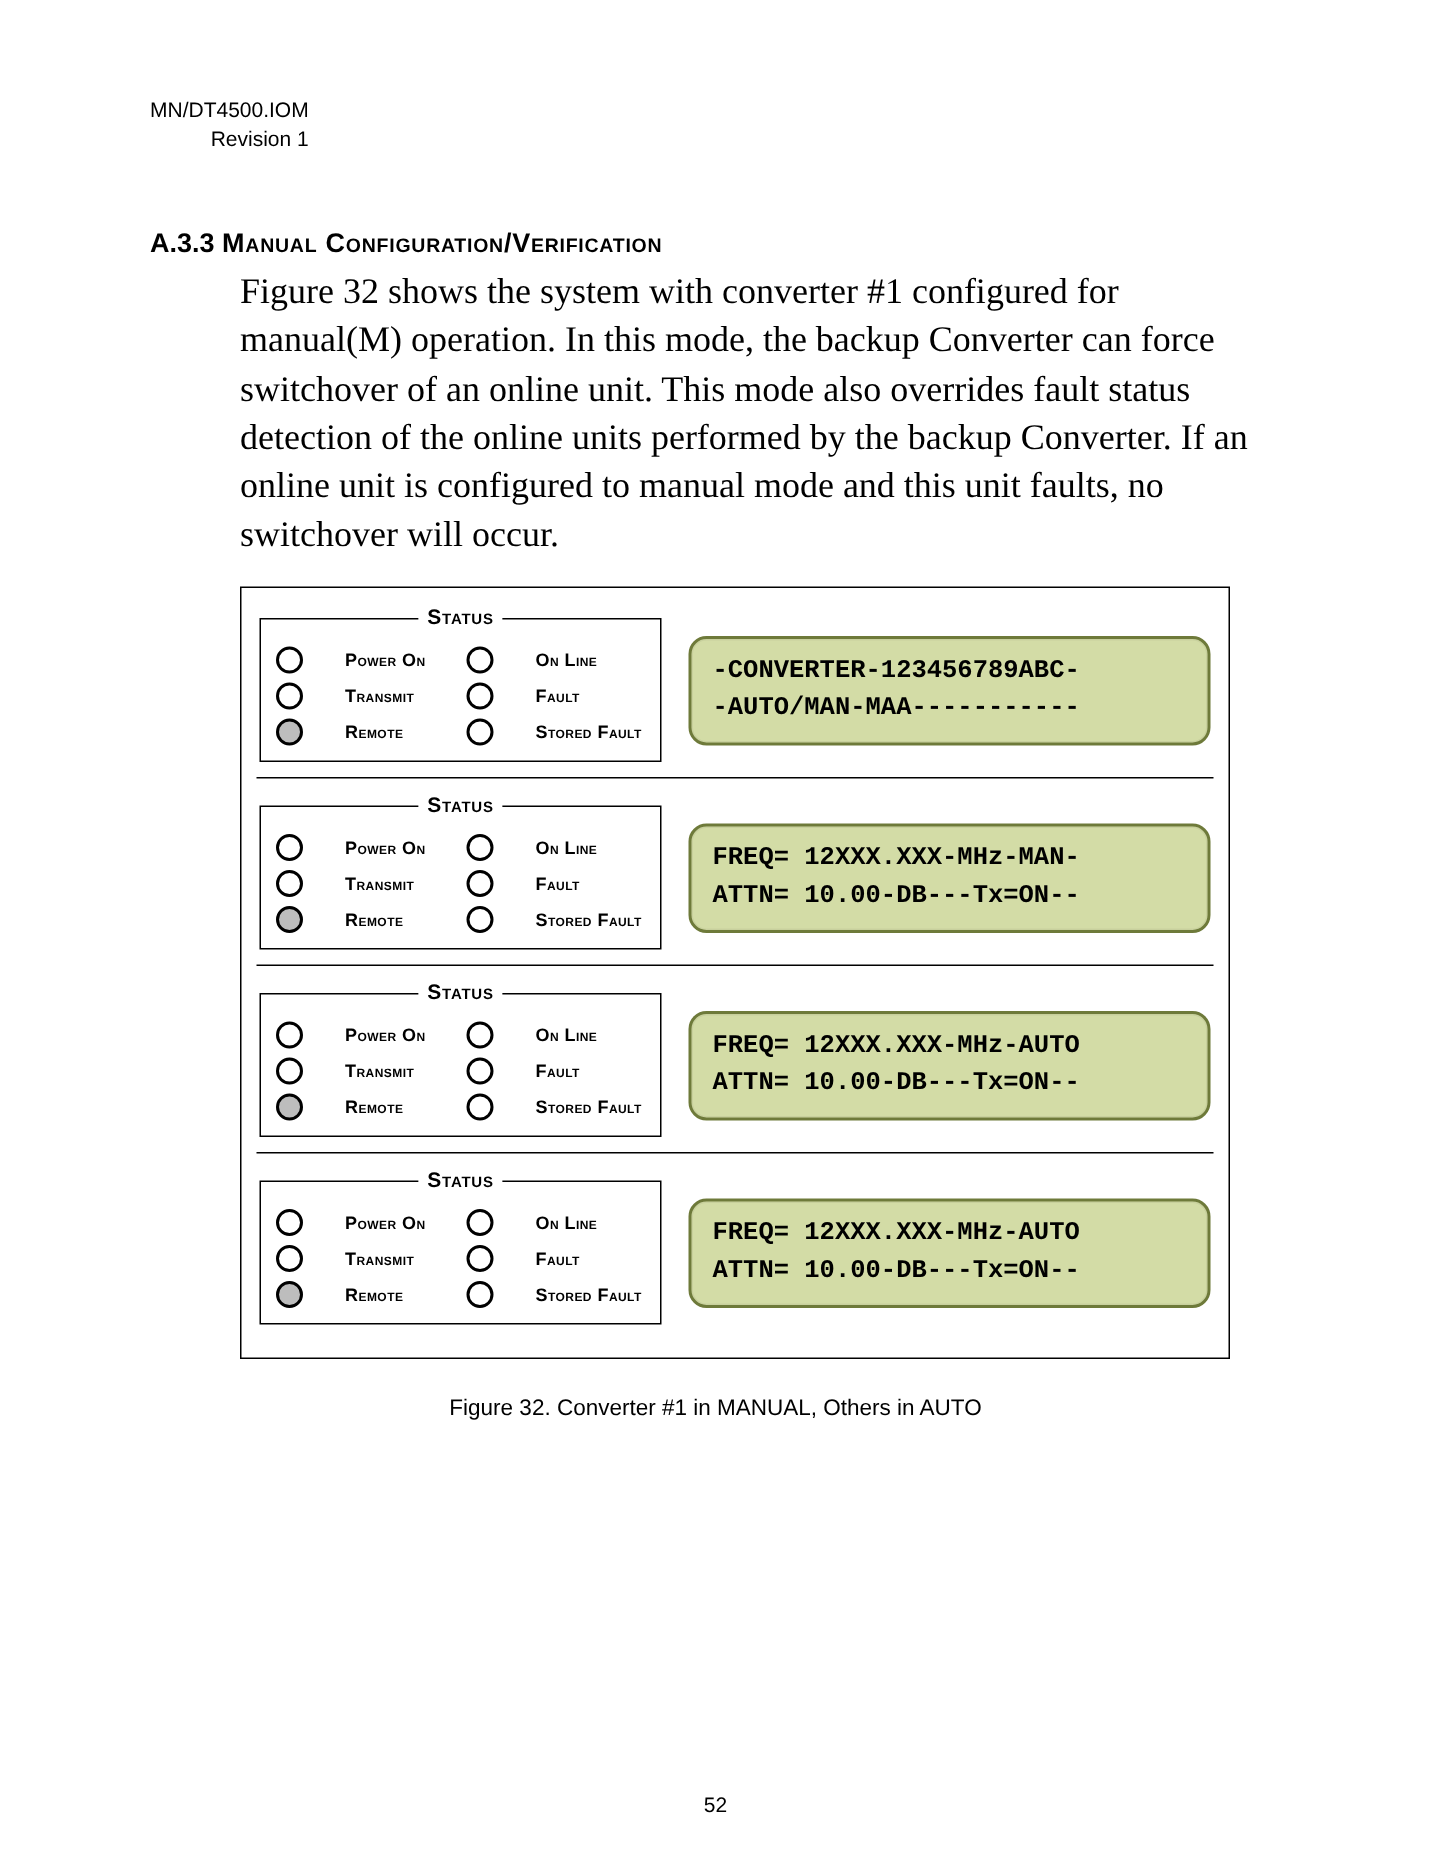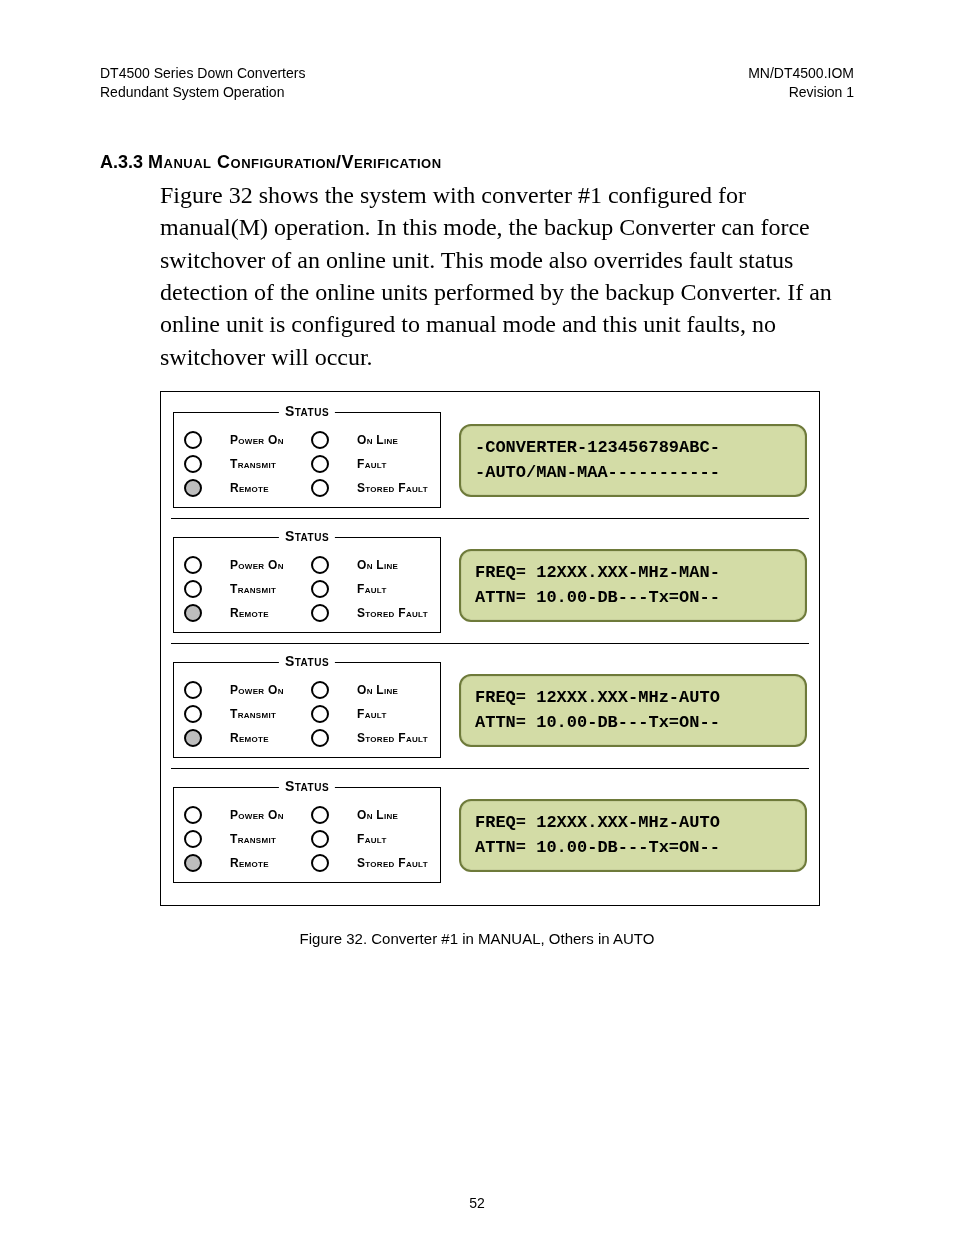--- a/index.html
+++ b/index.html
@@ -126,24 +126,20 @@
     text-align: center;
     font-size: 14px;
   }
 </style>
 </head>
 <body>
 
 <div class="page">
 
   <div class="header-row">
-    <div>
-      <div>DT4500 Series Down Converters</div>
-      <div>Redundant System Operation</div>
-    </div>
     <div style="text-align:right">
       <div>MN/DT4500.IOM</div>
       <div>Revision 1</div>
     </div>
   </div>
 
   <div class="heading">
     <span>A.3.3</span>
     <span class="sc">Manual Configuration/Verification</span>
   </div>

